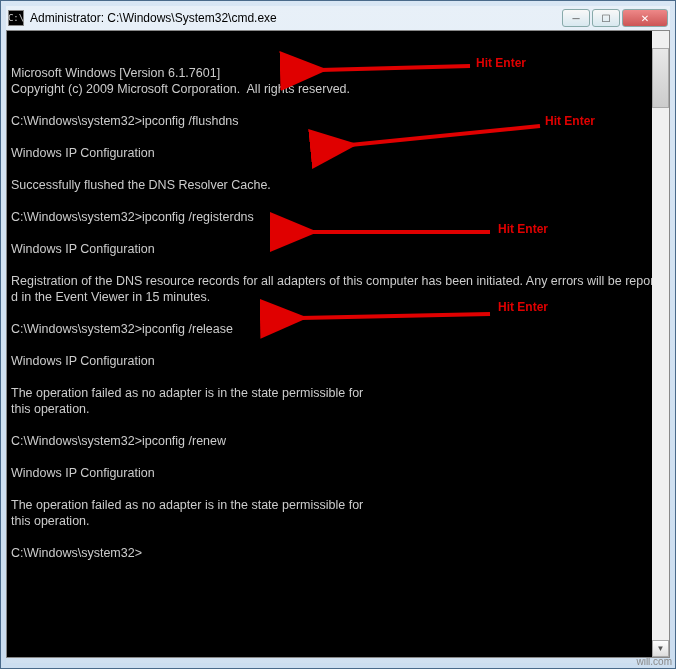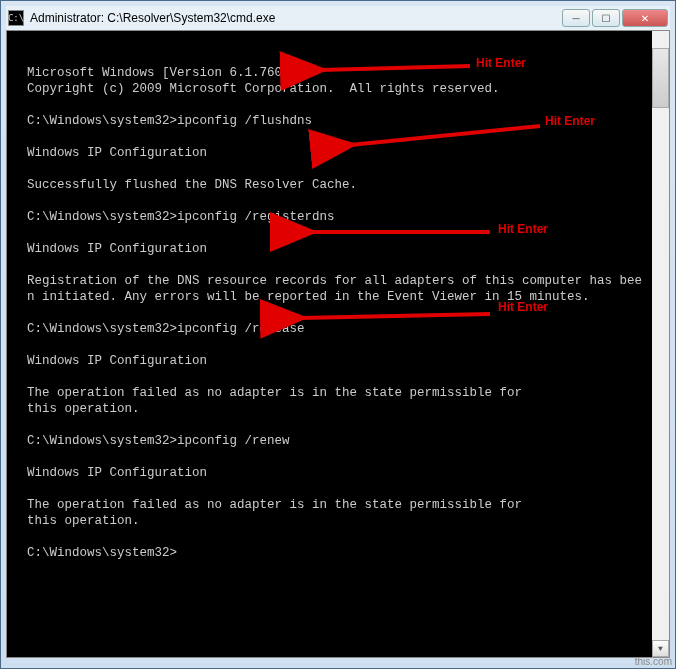--- a/index.html
+++ b/index.html
@@ -55,25 +55,25 @@
       cursor: pointer;
     }
     .win-btn.close {
       width: 46px;
       background: linear-gradient(to bottom, #e88, #c55);
       color: #fff;
     }
     .terminal {
       background: #000;
       color: #ccc;
-      font-family: Liberation Mono, monospace;
+      font-family: Liberation Sans, sans-serif;
       font-size: 12.5px;
       line-height: 16px;
       height: calc(100% - 29px);
-      padding: 2px 20px;
+      padding: 2px 4px;
       overflow: hidden;
       position: relative;
       white-space: pre-wrap;
       word-break: break-all;
       border: 1px solid #888;
     }
     .scrollbar {
       position: absolute;
       right: 0; top: 0; bottom: 0;
       width: 17px;
@@ -114,21 +114,21 @@
       color: #888;
       font-family: Arial, sans-serif;
     }
   </style>
 </head>
 <body>
 
 <div class="window">
   <div class="titlebar">
     <div class="title-icon">C:\</div>
-    <div class="title-text">Administrator: C:\Resolver\System32\cmd.exe</div>
+    <div class="title-text">Administrator: C:\Windows\System32\cmd.exe</div>
     <div class="win-buttons">
       <div class="win-btn">─</div>
       <div class="win-btn">☐</div>
       <div class="win-btn close">✕</div>
     </div>
   </div>
 
   <div class="terminal" id="terminal">
     <span class="term-line">Microsoft Windows [Version 6.1.7601]</span><span class="term-line">Copyright (c) 2009 Microsoft Corporation.  All rights reserved.</span><span class="term-line">&nbsp;</span><span class="term-line">C:\Windows\system32&gt;ipconfig /flushdns</span><span class="term-line">&nbsp;</span><span class="term-line">Windows IP Configuration</span><span class="term-line">&nbsp;</span><span class="term-line">Successfully flushed the DNS Resolver Cache.</span><span class="term-line">&nbsp;</span><span class="term-line">C:\Windows\system32&gt;ipconfig /registerdns</span><span class="term-line">&nbsp;</span><span class="term-line">Windows IP Configuration</span><span class="term-line">&nbsp;</span><span class="term-line">Registration of the DNS resource records for all adapters of this computer has been initiated. Any errors will be reported in the Event Viewer in 15 minutes.</span><span class="term-line">&nbsp;</span><span class="term-line">C:\Windows\system32&gt;ipconfig /release</span><span class="term-line">&nbsp;</span><span class="term-line">Windows IP Configuration</span><span class="term-line">&nbsp;</span><span class="term-line">The operation failed as no adapter is in the state permissible for</span><span class="term-line">this operation.</span><span class="term-line">&nbsp;</span><span class="term-line">C:\Windows\system32&gt;ipconfig /renew</span><span class="term-line">&nbsp;</span><span class="term-line">Windows IP Configuration</span><span class="term-line">&nbsp;</span><span class="term-line">The operation failed as no adapter is in the state permissible for</span><span class="term-line">this operation.</span><span class="term-line">&nbsp;</span><span class="term-line">C:\Windows\system32&gt;</span><div class="scrollbar">
       <div class="sb-btn">▲</div>
@@ -150,13 +150,13 @@
     <marker id="arrowhead" markerWidth="12" markerHeight="10" refX="2" refY="5" orient="auto">
       <polygon points="12 0, 0 5, 12 10" fill="#e00000"></polygon>
     </marker>
   </defs>
 <line x1="470" y1="66" x2="320" y2="70" stroke="#e00000" stroke-width="4" marker-end="url(#arrowhead)"></line>
     <line x1="540" y1="126" x2="350" y2="145" stroke="#e00000" stroke-width="4" marker-end="url(#arrowhead)"></line>
     <line x1="490" y1="232" x2="310" y2="232" stroke="#e00000" stroke-width="4" marker-end="url(#arrowhead)"></line>
     <line x1="490" y1="314" x2="300" y2="318" stroke="#e00000" stroke-width="4" marker-end="url(#arrowhead)"></line>
   </svg>
 
-<div class="watermark">this.com</div>
+<div class="watermark">will.com</div>
 
 </body></html>

